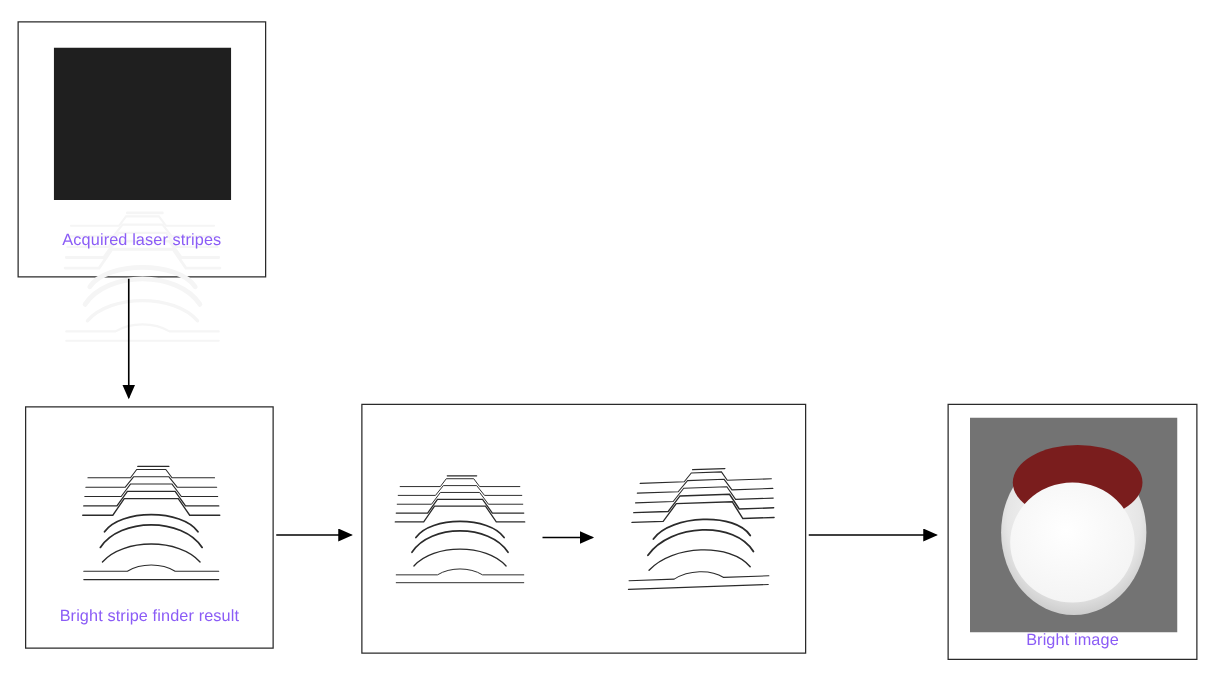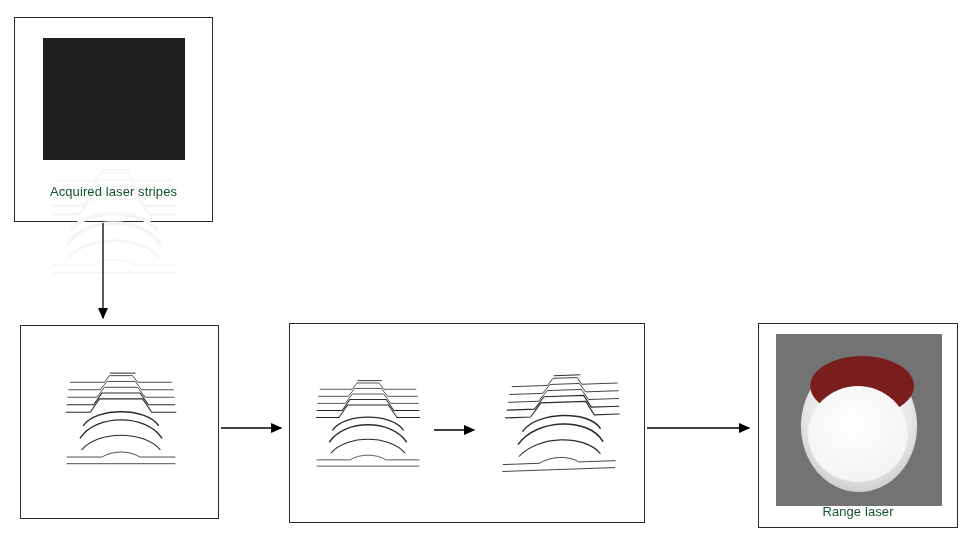--- a/index.html
+++ b/index.html
@@ -5,21 +5,21 @@
   html,body{margin:0;padding:0;background:#ffffff;}
   .canvas{
     position:relative;width:974px;height:549px;background:#ffffff;
     font-family:"Liberation Sans",sans-serif;overflow:hidden;
   }
   .node{
     position:absolute;border:1px solid #2a2a2a;background:#ffffff;box-sizing:border-box;
   }
   .node-label{
     position:absolute;left:0;right:0;text-align:center;
-    font-size:13px;color:#14532d;letter-spacing:0.1px;
+    font-size:13px;color:#8b5cf6;letter-spacing:0.1px;
   }
   
   #node-acquired{left:14px;top:17px;width:199px;height:205px;}
   .dark-img{
     position:absolute;left:26px;top:16px;width:146px;height:130px;
     padding:4px 2px;box-sizing:border-box;
   }
   #node-acquired .node-label{bottom:22px;}
   
   #node-finder{left:20px;top:325px;width:199px;height:194px;}
@@ -89,20 +89,21 @@
     <path d="M11 40 H46 L55 28 H95 L104 40 H139"></path>
     <path class="mid" d="M10 49 H42 L52 35 H98 L108 49 H140"></path>
     <path class="mid" d="M9 58 H38 L49 42 H101 L112 58 H141"></path>
     <path class="dome" d="M30 74 C45 52 105 52 120 74"></path>
     <path class="dome" d="M26 89 C45 60 105 60 124 89"></path>
     <path class="dome2" d="M28 103 C48 80 102 80 122 103"></path>
     <path d="M10 112 H52 C65 104 85 104 98 112 H140"></path>
     <path d="M10 120 H140"></path>
   </svg>
 </div>
+    <div class="node-label">Bright stripe finder result</div>
   </div>
 
   <div class="node" id="node-calibration">
     <div class="stripe-slot stripes-line slot-a">
   <svg viewBox="0 0 150 130" preserveAspectRatio="xMidYMid meet" fill="none" stroke="currentColor" stroke-linecap="round">
     <path class="tip" d="M62 11 H92"></path>
     <path d="M14 22 H55 L61 14 H89 L95 22 H136"></path>
     <path d="M12 31 H50 L58 21 H92 L100 31 H138"></path>
     <path d="M11 40 H46 L55 28 H95 L104 40 H139"></path>
     <path class="mid" d="M10 49 H42 L52 35 H98 L108 49 H140"></path>
@@ -145,21 +146,21 @@
             <stop offset="0.8" stop-color="#f4f4f4"></stop>
             <stop offset="1" stop-color="#dcdcdc"></stop>
           </radialGradient>
         </defs>
         <rect x="0" y="0" width="160" height="172" fill="#737373"></rect>
         <ellipse cx="80" cy="92" rx="56" ry="66" fill="url(#eggGrad)"></ellipse>
         <ellipse cx="83" cy="52" rx="50" ry="30" fill="#7a1d1d"></ellipse>
         <circle cx="79" cy="100" r="48" fill="url(#discGrad)"></circle>
       </svg>
     </div>
-    <div class="node-label">Range laser</div>
+    <div class="node-label">Bright image</div>
   </div>
 
   <svg id="arrow-overlay" fill="none" stroke-width="1.3" stroke="#000000">
     <defs>
       <marker id="ah" markerWidth="10" markerHeight="8" refX="8" refY="4" orient="auto">
         <path d="M0 0 L9 4 L0 8 Z" stroke="none" fill="#000000"></path>
       </marker>
     </defs>
     <path d="M103 223 V318" marker-end="url(#ah)"></path>
     <path d="M221 428 H281" marker-end="url(#ah)"></path>

